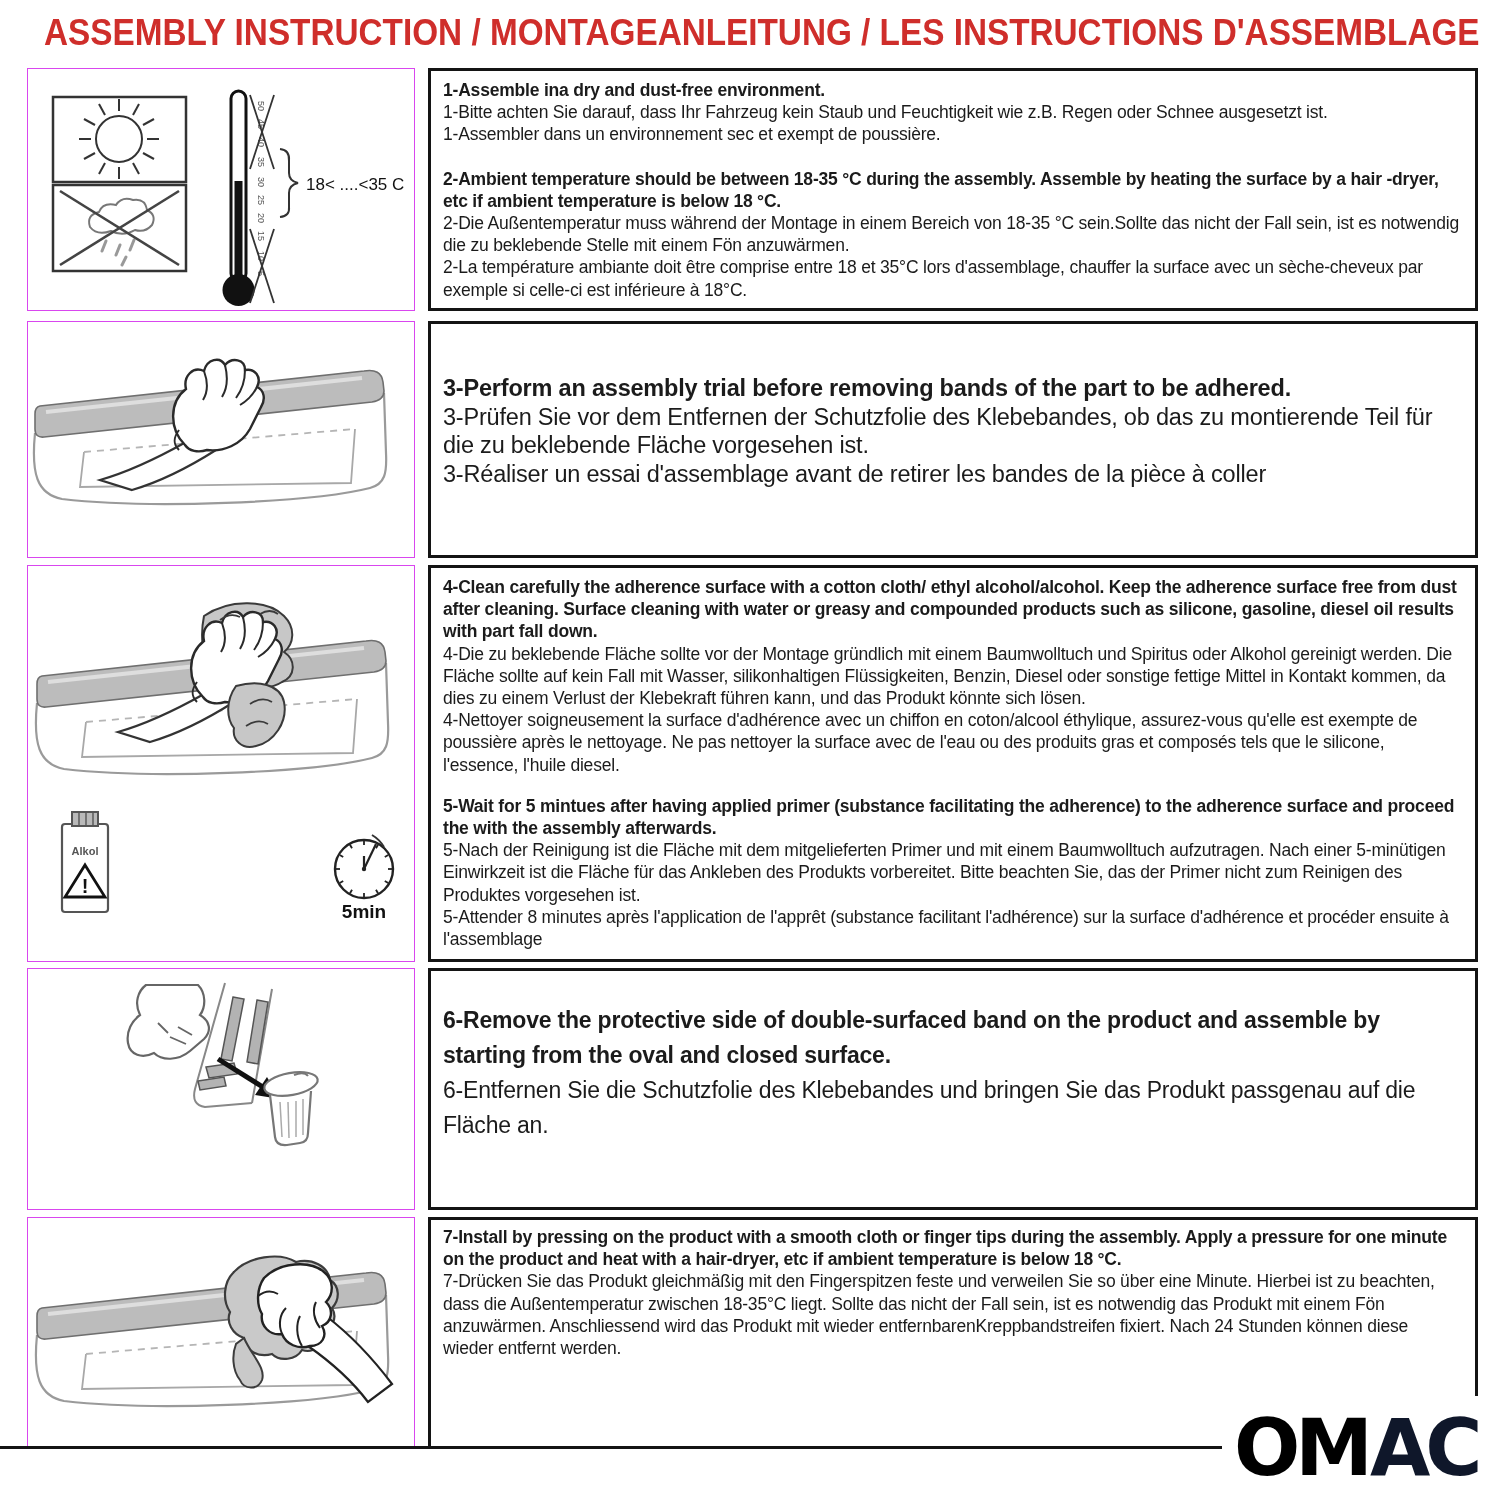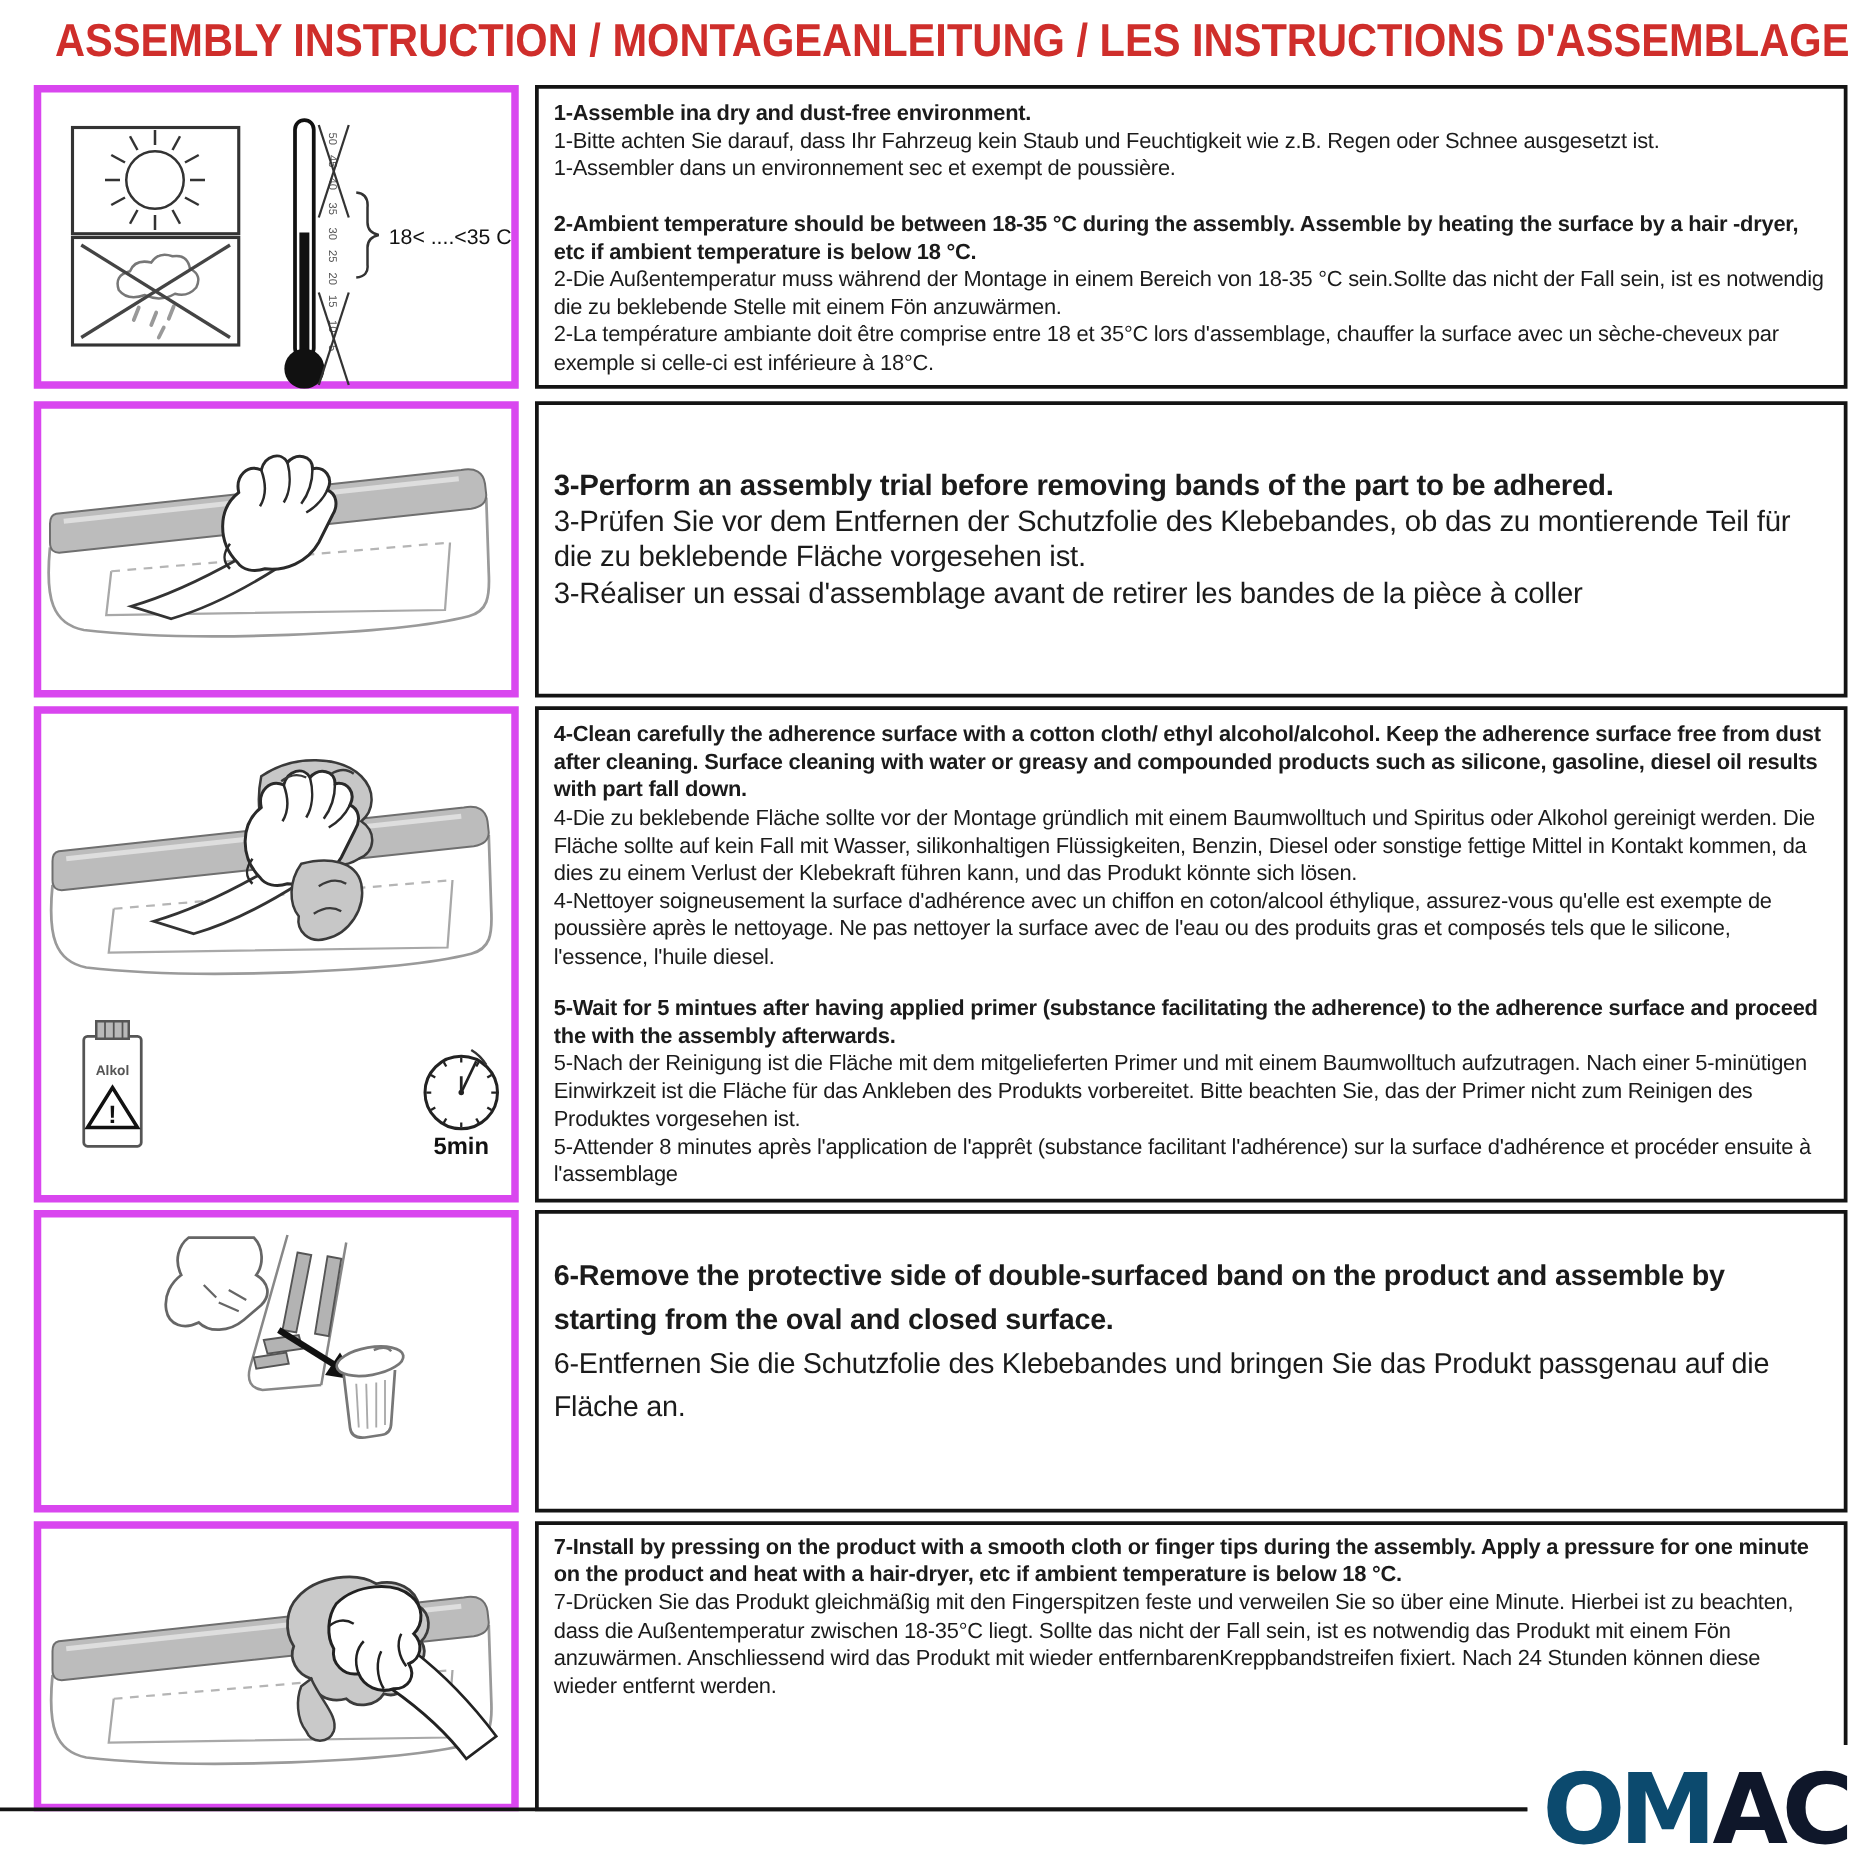--- a/index.html
+++ b/index.html
@@ -1,21 +1,21 @@
 <!DOCTYPE html>
 <html><head>
 <meta charset="utf-8">
 <style>
   html,body{margin:0;padding:0;background:#ffffff;}
   .page{position:relative;width:1500px;height:1500px;background:#fff;overflow:hidden;
         font-family:"Liberation Sans", sans-serif;color:#1b1b1b;}
   .title{position:absolute;left:44px;top:12px;font-size:37px;font-weight:700;
          color:#cf2e2b;white-space:nowrap;letter-spacing:0px;
          transform:scaleX(0.9);transform-origin:left top;}
-  .illus{position:absolute;left:27px;width:388px;border:6px solid #d946ef;
+  .illus{position:absolute;left:27px;width:388px;border:1px solid #d946ef;
          background:#fff;box-sizing:border-box;}
   .tbox{position:absolute;left:428px;width:1050px;border:3px solid #141414;
         background:#fff;box-sizing:border-box;padding:8px 12px 0 12px;}
   .tbox p{margin:0;}
   .small p{font-size:17.5px;line-height:22.2px;letter-spacing:-0.2px;}
   .small p.b{font-weight:700;}
   .big p{font-size:23.5px;line-height:28.5px;letter-spacing:-0.2px;}
   .big p.b{font-weight:700;}
   .big4 p{font-size:23px;line-height:35px;letter-spacing:-0.2px;}
   .big4 p.b{font-weight:700;}
@@ -24,21 +24,21 @@
   #r1i{top:68px;height:243px;} #r1t{top:68px;height:243px;}
   #r2i{top:321px;height:237px;} #r2t{top:321px;height:237px;padding-top:50px;}
   #r3i{top:565px;height:397px;} #r3t{top:565px;height:397px;}
   #r4i{top:968px;height:242px;} #r4t{top:968px;height:242px;padding-top:32px;}
   #r5i{top:1217px;height:232px;} #r5t{top:1217px;height:232px;padding-top:6px;}
   .bottom-rule{position:absolute;left:0;top:1446px;width:1222px;height:3px;background:#141414;}
   .logo{position:absolute;left:1222px;top:1396px;width:278px;height:104px;background:#fff;
         display:flex;align-items:center;padding-left:12px;box-sizing:border-box;}
   .logo span{font-family:"DejaVu Sans", sans-serif;font-weight:800;font-size:78px;
              letter-spacing:-5px;line-height:1;}
-  .logo .lb{color:#0c4a6e;} .logo .lr{color:#0f172a;margin-left:2px;}
+  .logo .lb{color:#000000;} .logo .lr{color:#0f172a;margin-left:2px;}
   svg{display:block;}
   svg text{font-family:"Liberation Sans", sans-serif;}
 </style>
 </head>
 <body>
 
 <div class="page">
 
   <div class="title">ASSEMBLY INSTRUCTION / MONTAGEANLEITUNG / LES INSTRUCTIONS D'ASSEMBLAGE</div>
 

